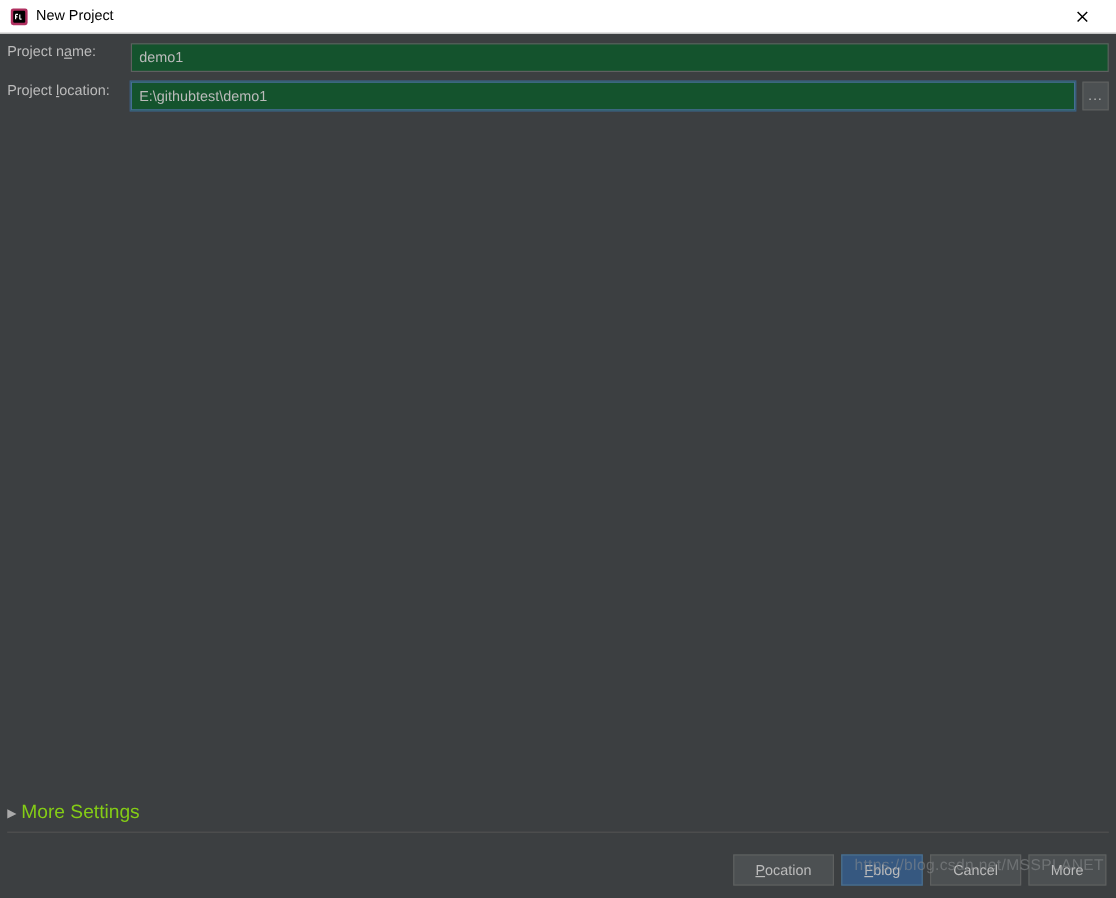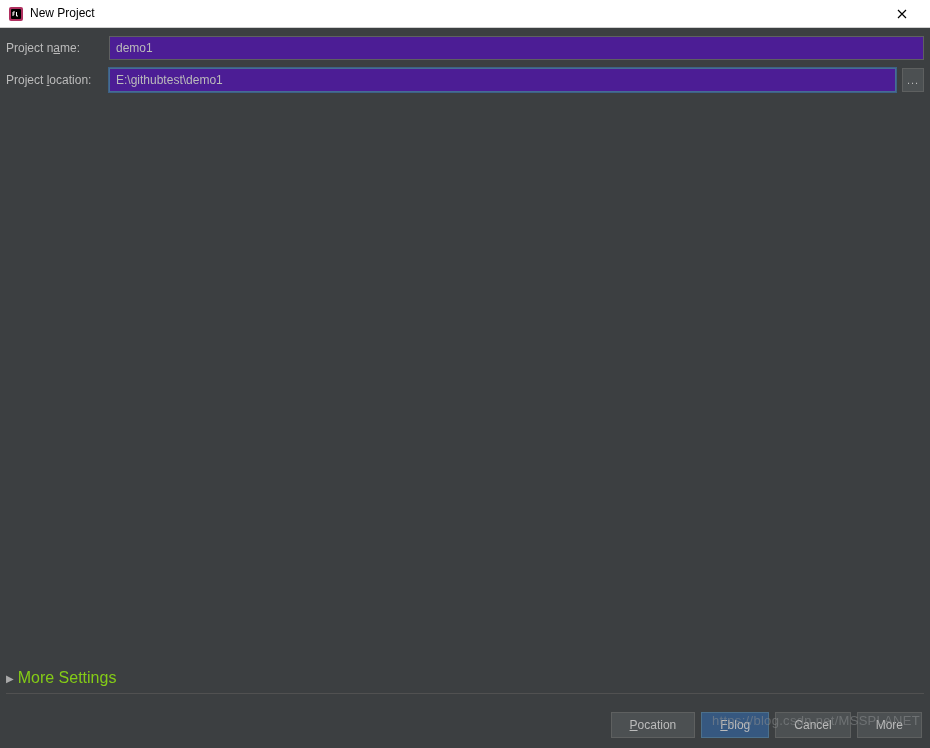--- a/index.html
+++ b/index.html
@@ -46,36 +46,36 @@
       justify-content: center;
       cursor: pointer;
       color: #000;
       font-size: 14px;
     }
     .content {
       padding: 8px 6px 0 6px;
     }
     .form-row {
       display: flex;
-      align-items: center;
+      align-items: flex-start;
       margin-bottom: 8px;
       gap: 6px;
     }
     .form-label {
       color: #bbbbbb;
       font-size: 12px;
       width: 97px;
       flex-shrink: 0;
     }
     .form-label .mnemonic {
       text-decoration: underline;
     }
     .text-input {
       flex: 1;
-      background: #4c1d95;
+      background: #14532d;
       border: 1px solid #5e6060;
       color: #bbbbbb;
       font-size: 12px;
       padding: 4px 6px;
       height: 24px;
       outline: none;
     }
     .text-input.focused {
       border: 1px solid #466d94;
       box-shadow: 0 0 0 1px #3d6185;

